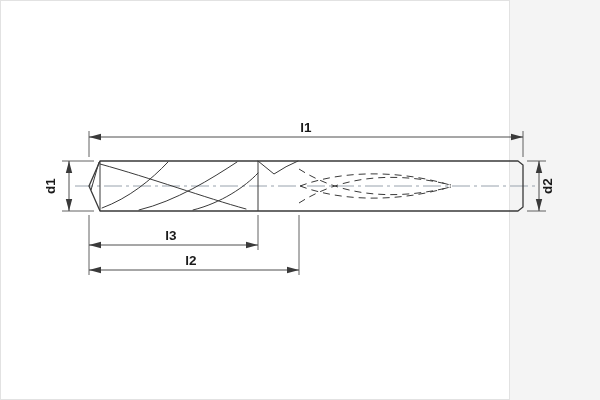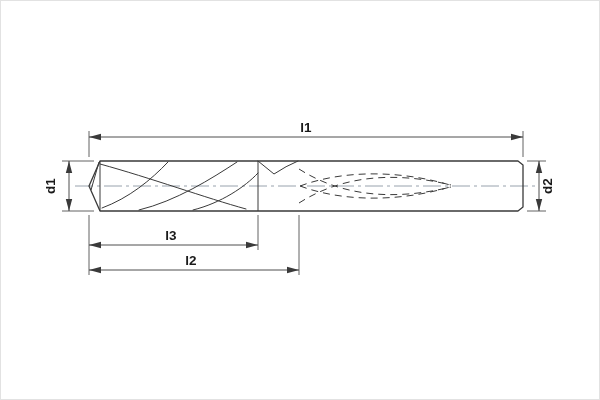--- a/index.html
+++ b/index.html
@@ -1,17 +1,17 @@
 <!DOCTYPE html>
 <html style="--outline: #3a3a3a; --dimension: #3a3a3a; --centerline: #98a2ad; --background: #ffffff;"><head>
 <meta charset="utf-8">
 <style>
   html, body { margin: 0; padding: 0; background: #f4f4f4; }
   .canvas {
-    width: 600px; height: 400px;
+    width: 510px; height: 400px;
     background: var(--background, #ffffff);
     border: 1px solid #e2e2e2;
     box-sizing: border-box;
     position: relative;
     font-family: "Liberation Sans", sans-serif;
   }
   svg { display: block; }
   .outline  { stroke: var(--outline, #3a3a3a); stroke-width: 1.3; fill: none; stroke-linejoin: round; }
   .thinline { stroke: var(--outline, #3a3a3a); stroke-width: 1;   fill: none; }
   .flute    { stroke: var(--outline, #3a3a3a); stroke-width: 1;   fill: none; stroke-linecap: round; }

